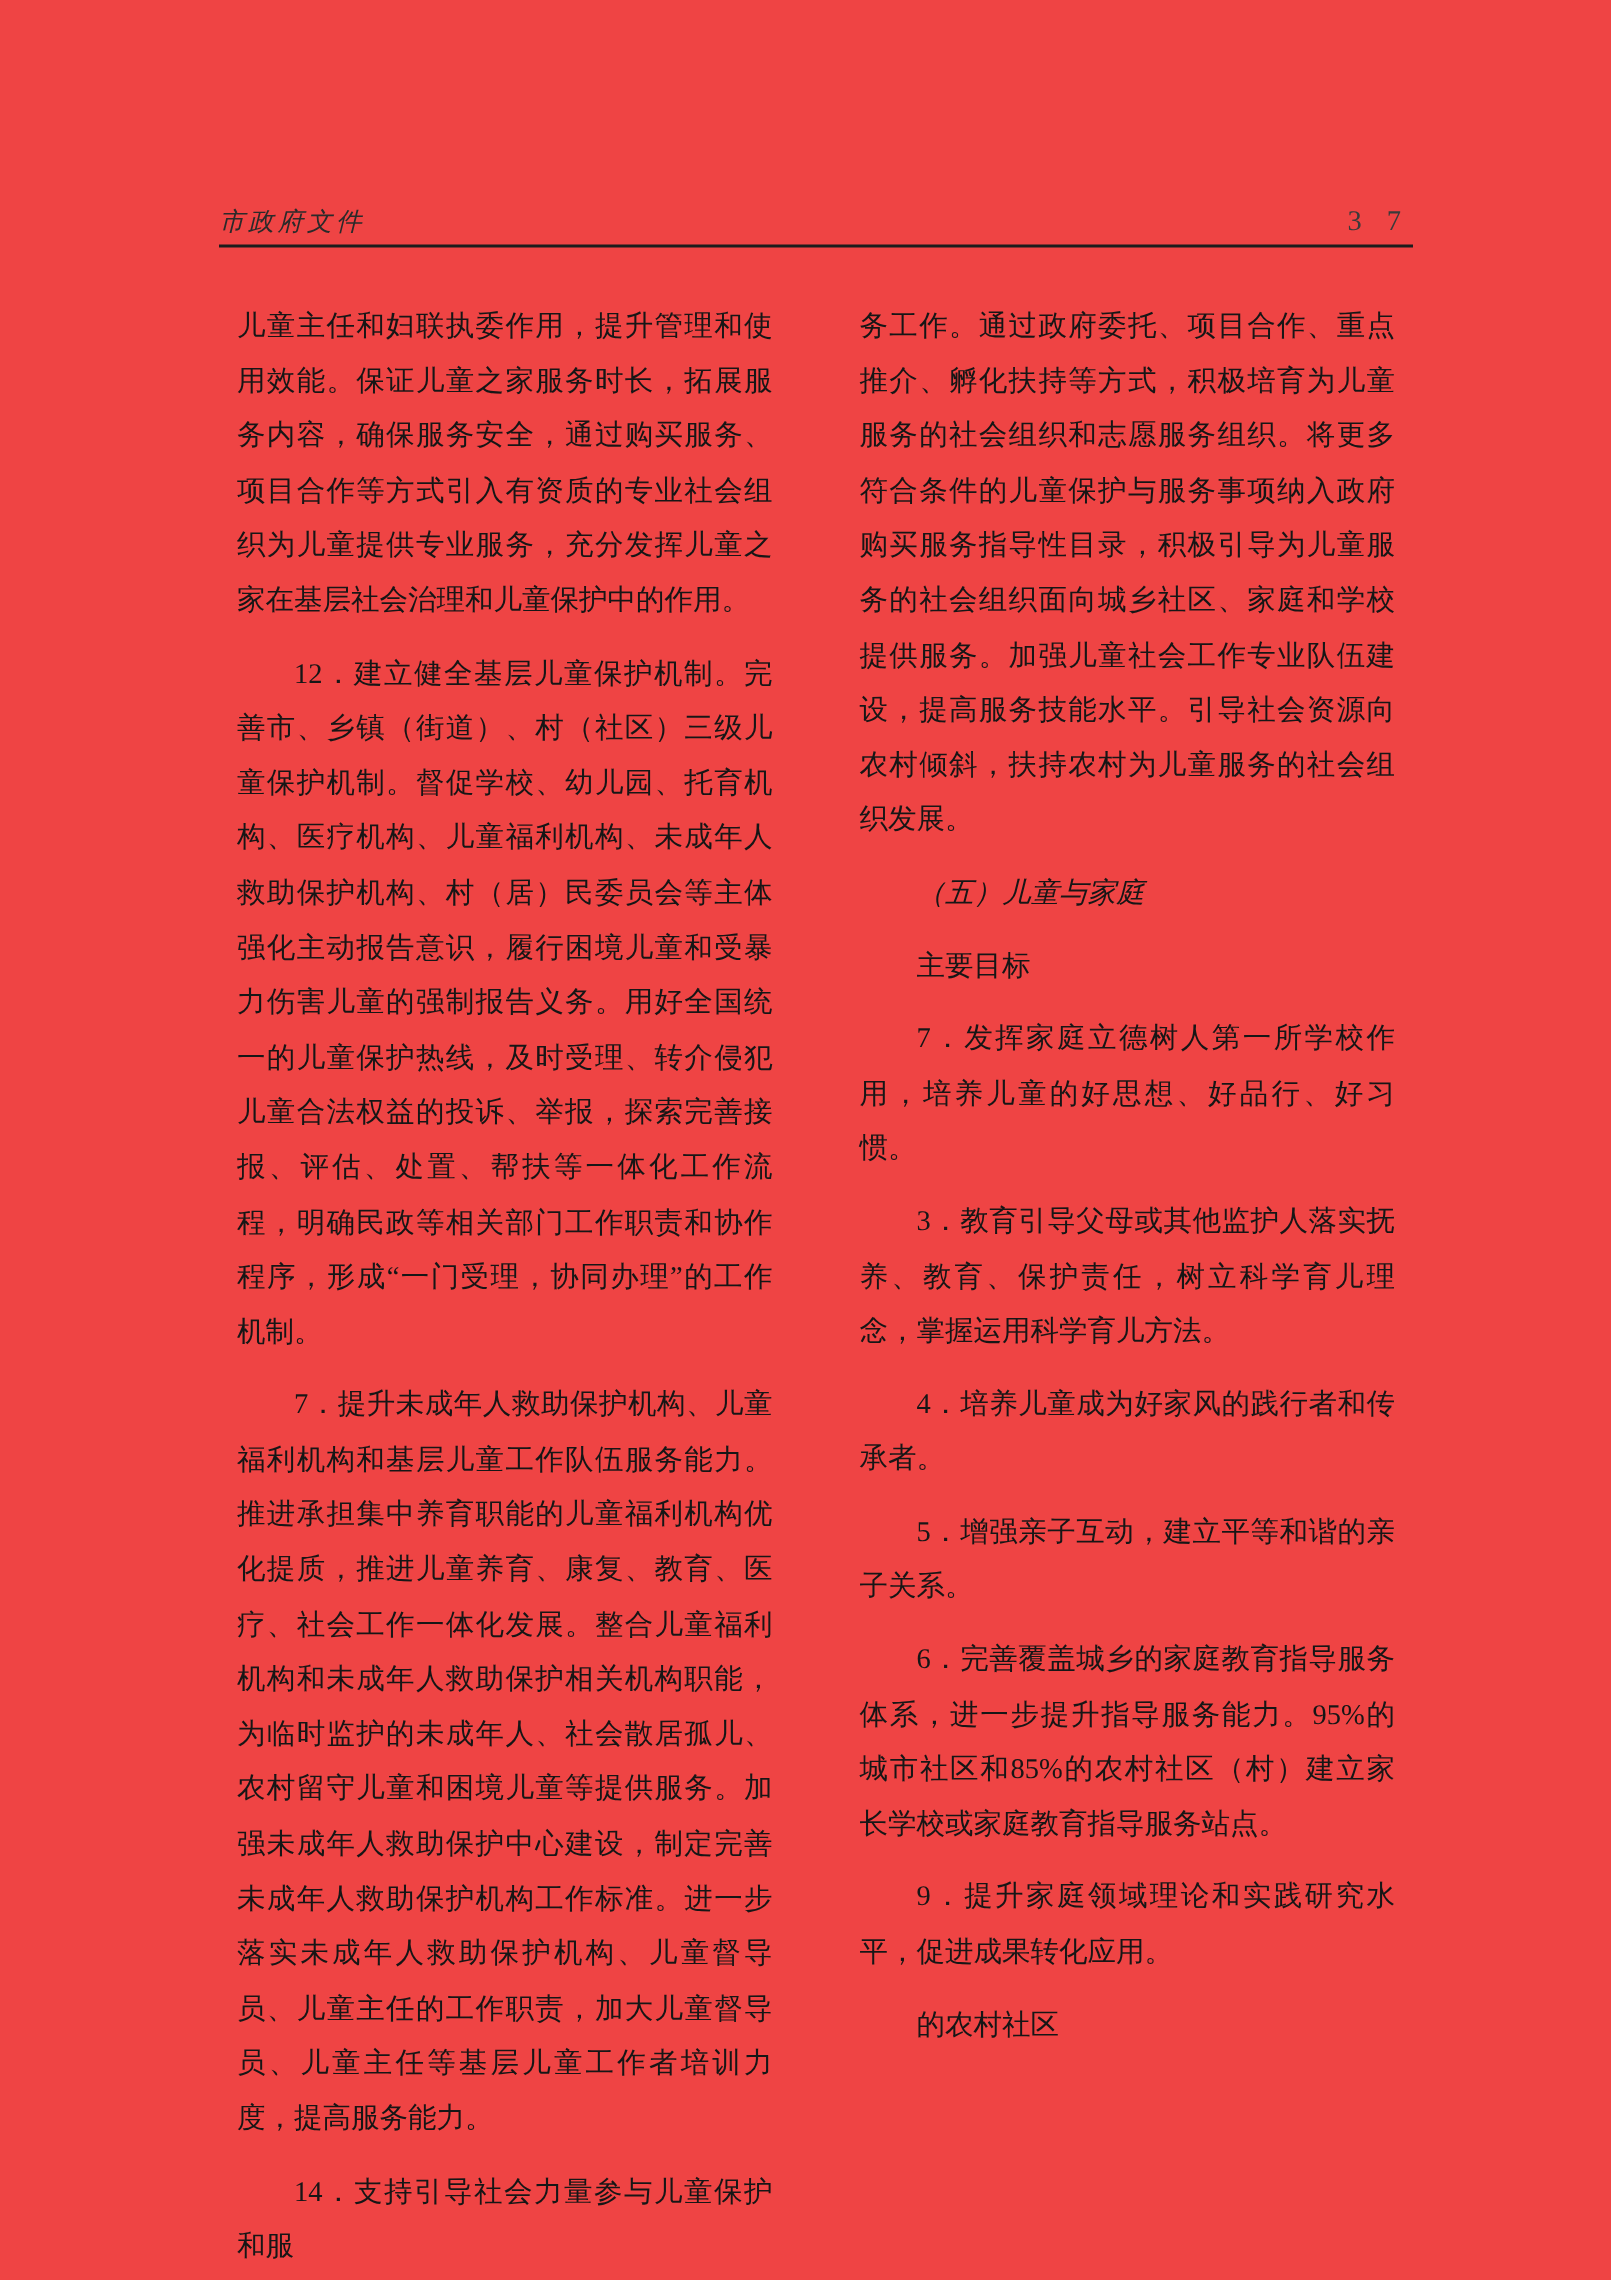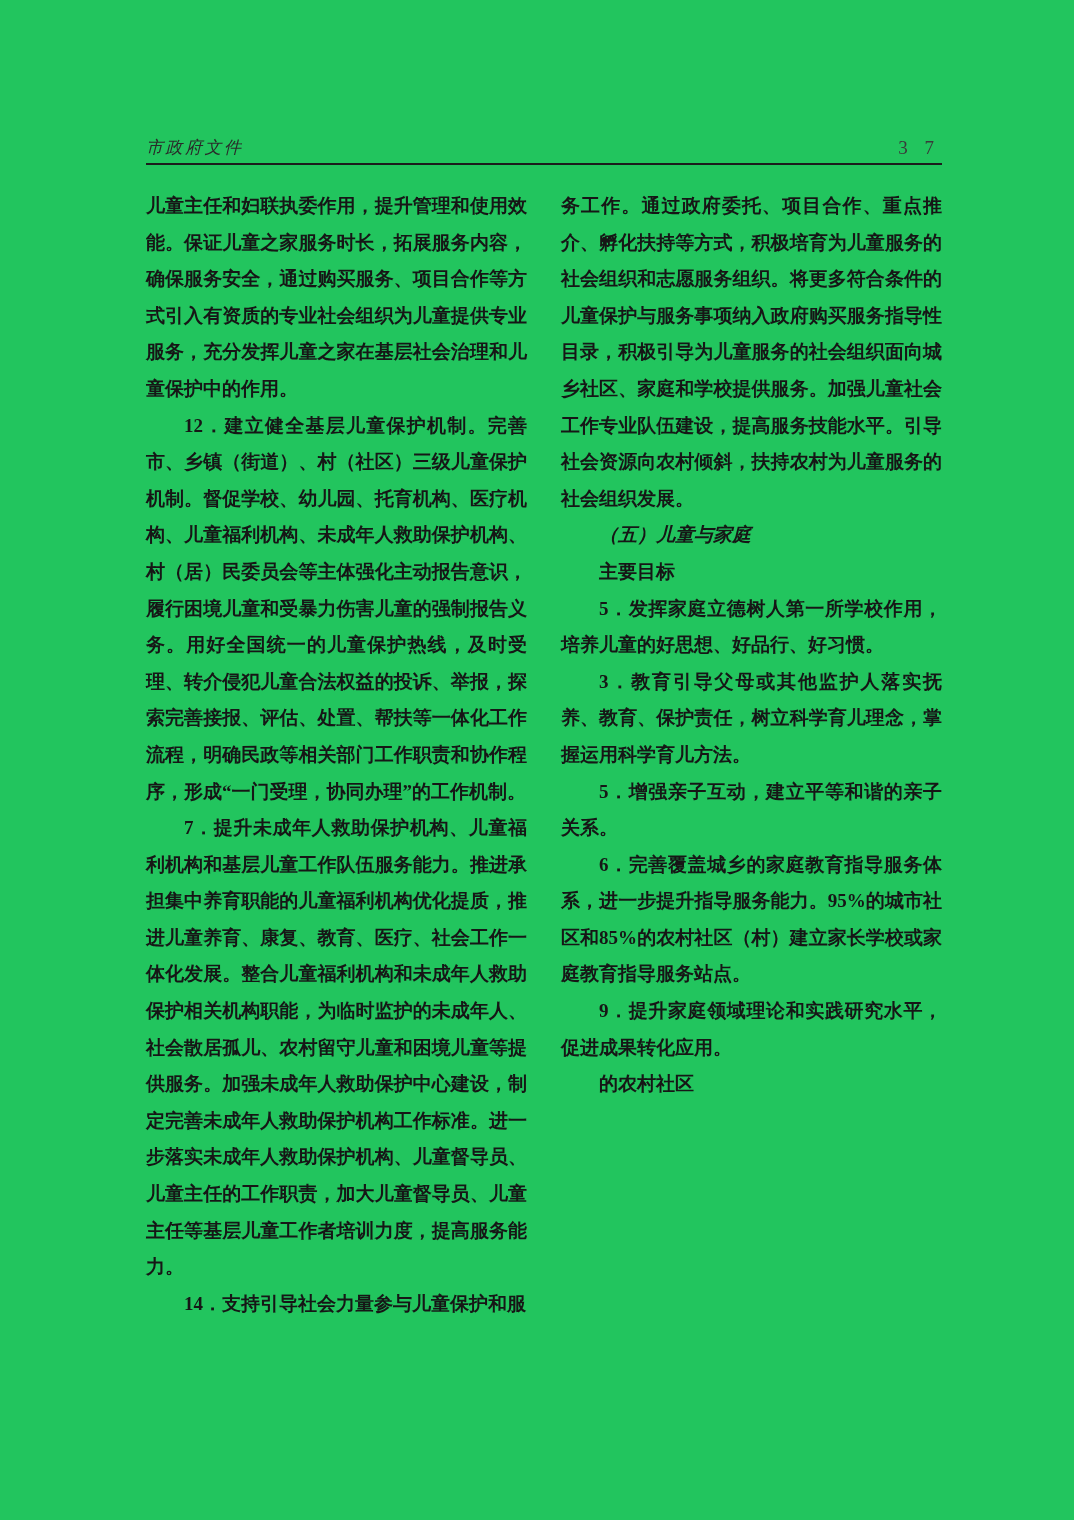--- a/index.html
+++ b/index.html
@@ -5,21 +5,21 @@
   html, body {
     margin: 0;
     padding: 0;
     background: #ffffff;
     font-family: "Liberation Serif", serif;
   }
   .page {
     position: relative;
     width: 1074px;
     height: 1520px;
-    background: #22c55e;
+    background: #ef4444;
     overflow: hidden;
   }
   .page-header {
     position: absolute;
     left: 146px;
     top: 136px;
     width: 796px;
     display: flex;
     justify-content: space-between;
     align-items: flex-end;
@@ -54,21 +54,21 @@
   }
   .col {
     width: 381px;
     font-size: 19px;
     line-height: 36.6px;
     text-align: justify;
     text-justify: inter-ideograph;
     color: #161616;
     word-break: break-all;
   }
-  .col p { margin: 0; padding: 0; font-weight: bold; }
+  .col p { margin: 12px; padding: 0; }
   p.indent { text-indent: 2em; }
   p.kai { font-style: italic; } 
 </style>
 </head>
 <body>
 
 <div class="page">
 
   <div class="page-header">
     <span class="header-title">市政府文件</span>
@@ -81,22 +81,23 @@
     <div class="col" id="col-left">
         <p>儿童主任和妇联执委作用，提升管理和使用效能。保证儿童之家服务时长，拓展服务内容，确保服务安全，通过购买服务、项目合作等方式引入有资质的专业社会组织为儿童提供专业服务，充分发挥儿童之家在基层社会治理和儿童保护中的作用。</p>
         <p class="indent">12．建立健全基层儿童保护机制。完善市、乡镇（街道）、村（社区）三级儿童保护机制。督促学校、幼儿园、托育机构、医疗机构、儿童福利机构、未成年人救助保护机构、村（居）民委员会等主体强化主动报告意识，履行困境儿童和受暴力伤害儿童的强制报告义务。用好全国统一的儿童保护热线，及时受理、转介侵犯儿童合法权益的投诉、举报，探索完善接报、评估、处置、帮扶等一体化工作流程，明确民政等相关部门工作职责和协作程序，形成“一门受理，协同办理”的工作机制。</p>
         <p class="indent">7．提升未成年人救助保护机构、儿童福利机构和基层儿童工作队伍服务能力。推进承担集中养育职能的儿童福利机构优化提质，推进儿童养育、康复、教育、医疗、社会工作一体化发展。整合儿童福利机构和未成年人救助保护相关机构职能，为临时监护的未成年人、社会散居孤儿、农村留守儿童和困境儿童等提供服务。加强未成年人救助保护中心建设，制定完善未成年人救助保护机构工作标准。进一步落实未成年人救助保护机构、儿童督导员、儿童主任的工作职责，加大儿童督导员、儿童主任等基层儿童工作者培训力度，提高服务能力。</p>
         <p class="indent">14．支持引导社会力量参与儿童保护和服</p>
       </div>
     <div class="col" id="col-right">
         <p>务工作。通过政府委托、项目合作、重点推介、孵化扶持等方式，积极培育为儿童服务的社会组织和志愿服务组织。将更多符合条件的儿童保护与服务事项纳入政府购买服务指导性目录，积极引导为儿童服务的社会组织面向城乡社区、家庭和学校提供服务。加强儿童社会工作专业队伍建设，提高服务技能水平。引导社会资源向农村倾斜，扶持农村为儿童服务的社会组织发展。</p>
         <p class="indent kai">（五）儿童与家庭</p>
         <p class="indent">主要目标</p>
-        <p class="indent">5．发挥家庭立德树人第一所学校作用，培养儿童的好思想、好品行、好习惯。</p>
+        <p class="indent">7．发挥家庭立德树人第一所学校作用，培养儿童的好思想、好品行、好习惯。</p>
         <p class="indent">3．教育引导父母或其他监护人落实抚养、教育、保护责任，树立科学育儿理念，掌握运用科学育儿方法。</p>
+        <p class="indent">4．培养儿童成为好家风的践行者和传承者。</p>
         <p class="indent">5．增强亲子互动，建立平等和谐的亲子关系。</p>
         <p class="indent">6．完善覆盖城乡的家庭教育指导服务体系，进一步提升指导服务能力。95%的城市社区和85%的农村社区（村）建立家长学校或家庭教育指导服务站点。</p>
         <p class="indent">9．提升家庭领域理论和实践研究水平，促进成果转化应用。</p>
         <p class="indent">的农村社区</p>
       </div>
   </div>
 
 </div>
 
 </body></html>

